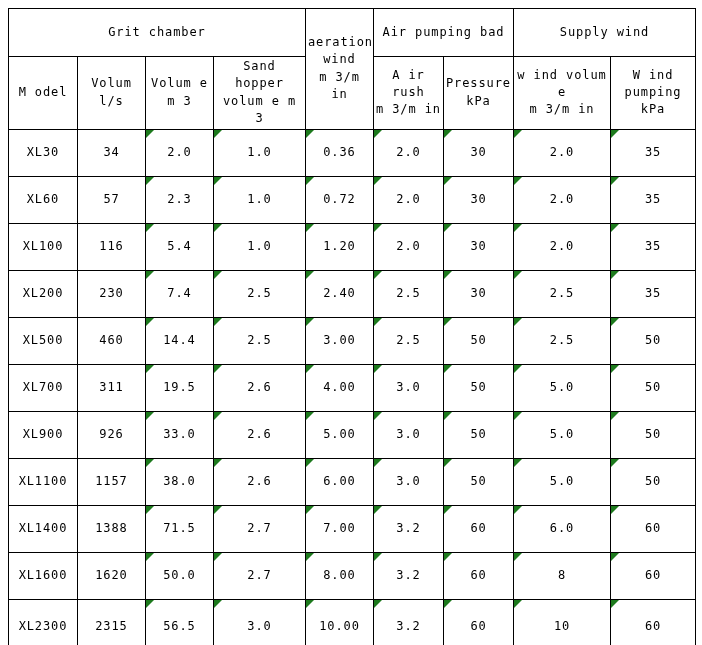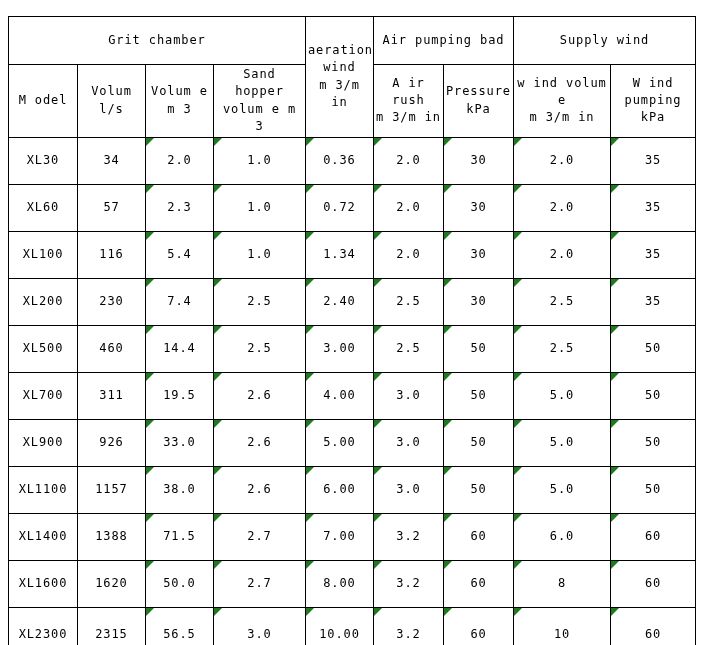--- a/index.html
+++ b/index.html
@@ -11,21 +11,21 @@
     width: 702px;
     height: 645px;
     font-family: "DejaVu Sans Mono", "Liberation Mono", monospace;
     color: #000000;
     overflow: hidden;
   }
 
   #sheet {
     position: absolute;
     left: 8px;
-    top: 16px;
+    top: 8px;
     width: 687px;
     height: 629px;
   }
 
   table.grid {
     border-collapse: collapse;
     table-layout: fixed;
     width: 687px;
     height: 629px;
     border: 1px solid #000000;
@@ -165,21 +165,21 @@
         <td class="data"><span class="cmt"></span><span>30</span></td>
         <td class="data"><span class="cmt"></span><span>2.0</span></td>
         <td class="data"><span class="cmt"></span><span>35</span></td>
       </tr>
 
       <tr style="height:47px">
         <td class="data">XL100</td>
         <td class="data">116</td>
         <td class="data"><span class="cmt"></span><span>5.4</span></td>
         <td class="data"><span class="cmt"></span><span>1.0</span></td>
-        <td class="data"><span class="cmt"></span><span>1.34</span></td>
+        <td class="data"><span class="cmt"></span><span>1.20</span></td>
         <td class="data"><span class="cmt"></span><span>2.0</span></td>
         <td class="data"><span class="cmt"></span><span>30</span></td>
         <td class="data"><span class="cmt"></span><span>2.0</span></td>
         <td class="data"><span class="cmt"></span><span>35</span></td>
       </tr>
 
       <tr style="height:47px">
         <td class="data">XL200</td>
         <td class="data">230</td>
         <td class="data"><span class="cmt"></span><span>7.4</span></td>

